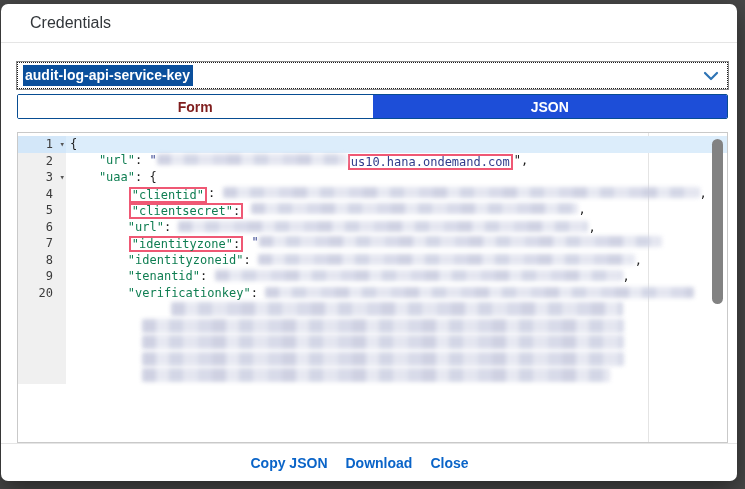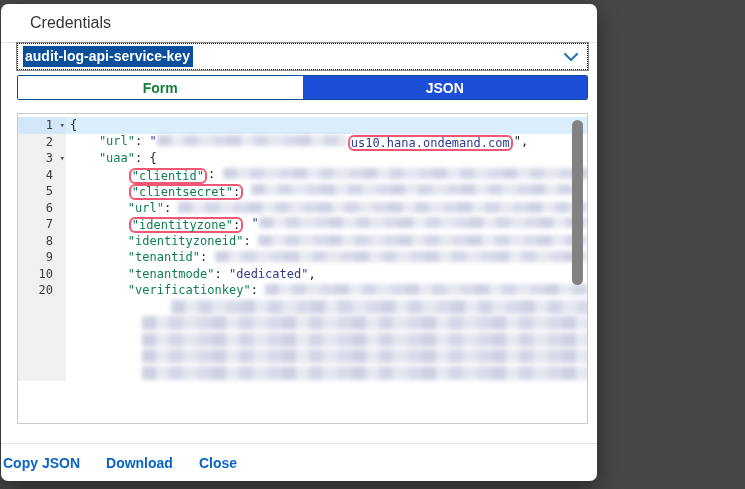--- a/index.html
+++ b/index.html
@@ -2,54 +2,54 @@
 <html><head>
 <meta charset="utf-8">
 <style>
   html,body{margin:0;padding:0;}
   body{
     width:745px;height:489px;position:relative;overflow:hidden;
     background:#474747;
     font-family:"Liberation Sans", sans-serif;
   }
   .dialog{
-    position:absolute;left:1px;top:4px;width:596px;height:477px;
+    position:absolute;left:1px;top:4px;width:736px;height:477px;
     background:#ffffff;border-radius:7px;
     box-shadow:0 8px 24px rgba(0,0,0,.45);
     display:flex;flex-direction:column;box-sizing:border-box;
   }
   .dlg-header{
     height:38px;flex:0 0 38px;display:flex;align-items:center;
     padding-left:29px;border-bottom:1px solid #e5e5e5;
   }
   .dlg-title{font-size:16px;color:#32363a;}
   .dlg-body{flex:1 1 auto;padding:0 9px 0 16px;}
   
   .select{
-    height:27px;box-sizing:border-box;
+    margin-top:19px;height:27px;box-sizing:border-box;
     border:1px dotted #1a1a1a;box-shadow:0 0 0 1px #8a8a8a;
     background:#fff;display:flex;align-items:center;
     padding:0 8px 0 5px;cursor:pointer;
   }
   .select-value{
     background:#0a4f9c;color:#ffffff;font-weight:bold;font-size:14px;
     padding:1px 3px 2px 2px;line-height:18px;
   }
   .select-spacer{flex:1;}
   .chev{width:16px;height:10px;display:block;}
   
   .segmented{
     margin-top:5px;height:25px;display:flex;border-radius:2px;overflow:hidden;
     border:1px solid #084d92;box-sizing:border-box;
   }
   .seg{
     flex:1 1 50%;display:flex;align-items:center;justify-content:center;
     font-size:14px;font-weight:bold;cursor:pointer;box-sizing:border-box;
   }
-  .seg-inactive{background:#ffffff;color:#15803d;}
+  .seg-inactive{background:#ffffff;color:#7f1d1d;}
   .seg-active{background:#1d4ed8;color:#ffffff;}
   
   .editor{
     margin-top:13px;height:311px;box-sizing:border-box;position:relative;
     border:1px solid #c9c9c9;background:#ffffff;overflow:hidden;
     font-family:"DejaVu Sans Mono", monospace;font-size:12px;
   }
   .print-margin{position:absolute;left:630px;top:0;bottom:0;width:1px;background:#e4e4e4;}
   .code-lines{position:relative;padding-top:3px;}
   .code-row{display:flex;height:16.5px;line-height:16.5px;align-items:center;}
@@ -68,32 +68,32 @@
   .tok-plain{color:#1a1a1a;}
   .tok-key{color:#0f7e52;}
   .tok-str{color:#2f3c8c;}
   .blur{
     display:inline-block;height:11px;border-radius:2px;vertical-align:-1px;
     background:repeating-linear-gradient(90deg,#c7cade 0 14px,#e3e5f0 14px 27px,#ccd0e2 27px 41px,#e0e2ee 41px 56px,#d2d5e6 56px 70px);
     filter:blur(2px);opacity:.85;
   }
   .code-row.wrapline .blur{height:14px;vertical-align:-3px;}
   .redbox{
-    display:inline-block;border:2px solid #ef5874;border-radius:6px;
+    display:inline-block;border:2px solid #ef5874;border-radius:0;
     padding:0 1px;margin:0 1px;line-height:12px;vertical-align:-2px;
   }
   .scroll-thumb{
     position:absolute;right:4px;top:6px;width:11px;height:165px;
     background:#828282;border-radius:6px;cursor:pointer;
   }
   
   .dlg-footer{
     flex:0 0 37px;height:37px;border-top:1px solid #e5e5e5;
-    display:flex;align-items:center;justify-content:flex-start;
-    gap:22px;padding-right:19px;
+    display:flex;align-items:center;justify-content:center;
+    gap:14px;padding-right:19px;
   }
   .footer-btn{
     background:none;border:none;font-family:"Liberation Sans",sans-serif;
     color:#0a64c8;font-size:14px;font-weight:600;cursor:pointer;padding:4px 2px;
   }
 </style>
 </head>
 <body>
 
 <div class="dialog">
@@ -154,24 +154,20 @@
           </div>
           <div class="code-row">
             <span class="gutter-cell"><span class="lnum">8</span></span>
             <span class="code-content"><span class="tok-key">        "identityzoneid"</span><span class="tok-plain">: </span><span class="blur" style="width: 377px;"></span><span class="tok-plain">,</span></span>
           </div>
           <div class="code-row">
             <span class="gutter-cell"><span class="lnum">9</span></span>
             <span class="code-content"><span class="tok-key">        "tenantid"</span><span class="tok-plain">: </span><span class="blur" style="width: 408px;"></span><span class="tok-plain">,</span></span>
           </div>
           <div class="code-row">
-            <span class="gutter-cell"><span class="lnum">10</span></span>
-            <span class="code-content"><span class="tok-key">        "tenantmode"</span><span class="tok-plain">: </span><span class="tok-str">"dedicated"</span><span class="tok-plain">,</span></span>
-          </div>
-          <div class="code-row">
             <span class="gutter-cell"><span class="lnum">20</span></span>
             <span class="code-content"><span class="tok-key">        "verificationkey"</span><span class="tok-plain">: </span><span class="blur" style="width: 429px;"></span></span>
           </div>
           <div class="code-row wrapline">
             <span class="gutter-cell"><span class="lnum"></span></span>
             <span class="code-content"><span class="tok-plain">              </span><span class="blur" style="width: 452px;"></span></span>
           </div>
           <div class="code-row wrapline">
             <span class="gutter-cell"><span class="lnum"></span></span>
             <span class="code-content"><span class="tok-plain">          </span><span class="blur" style="width: 482px;"></span></span>

